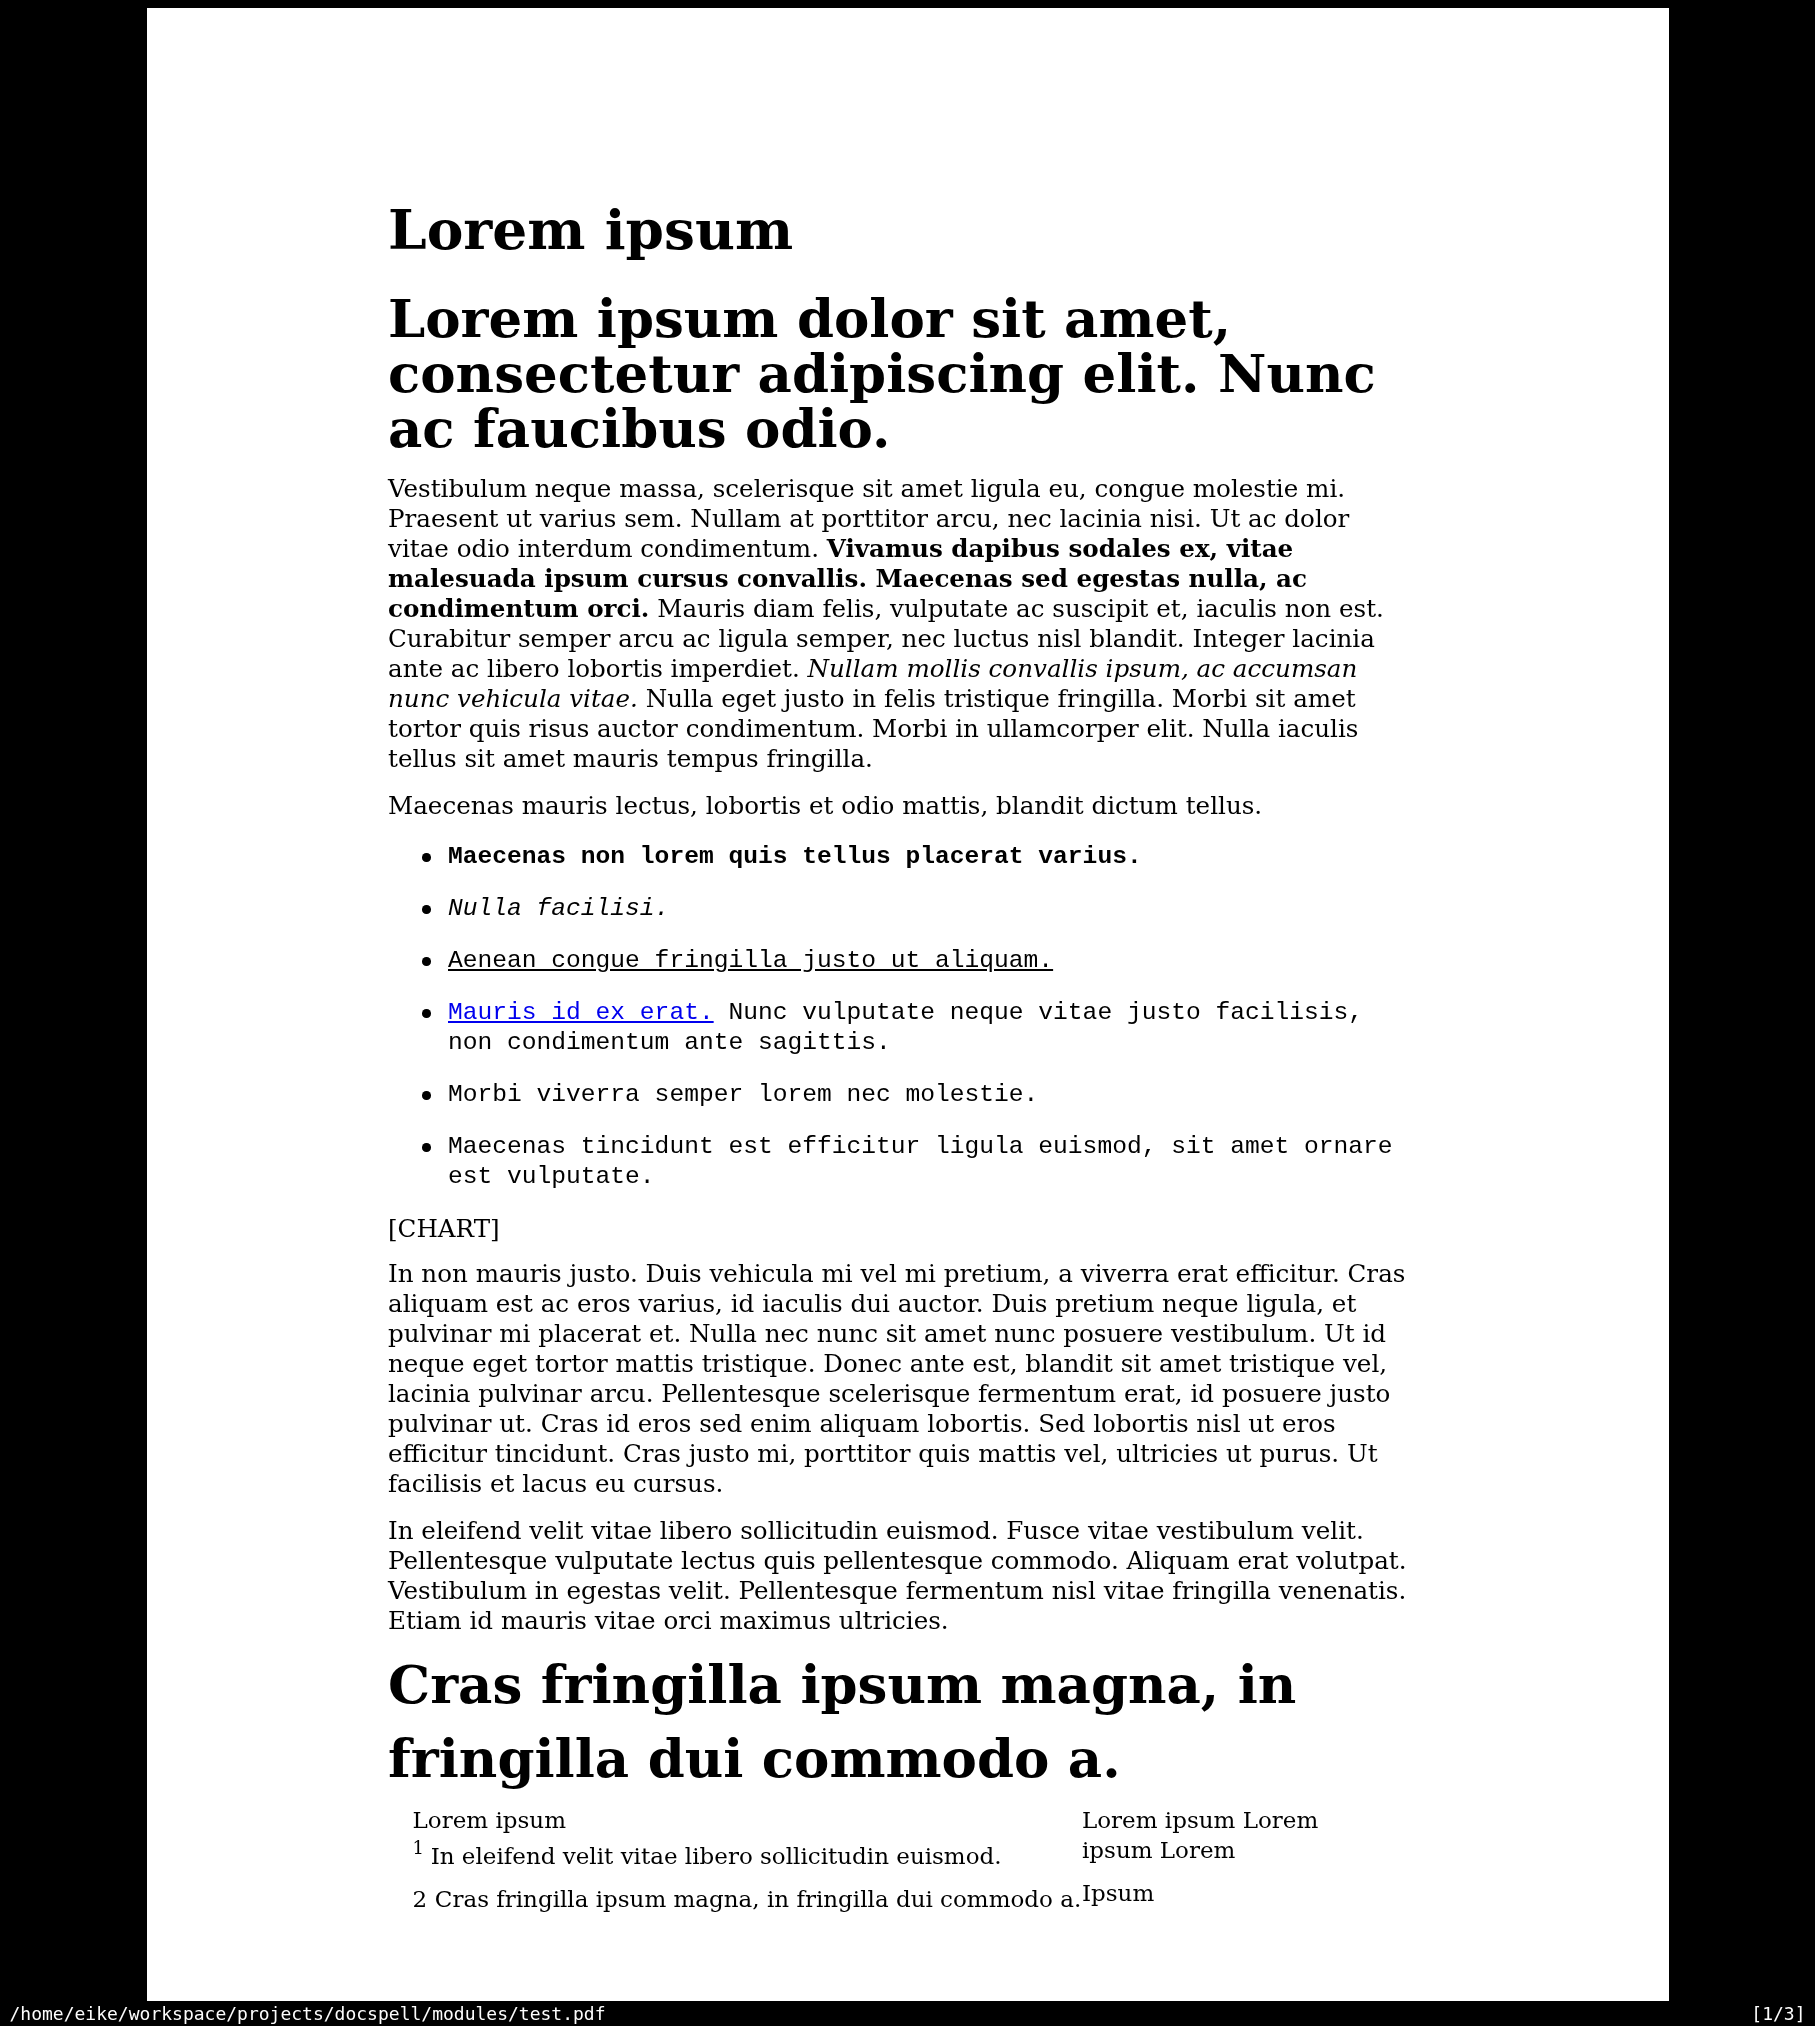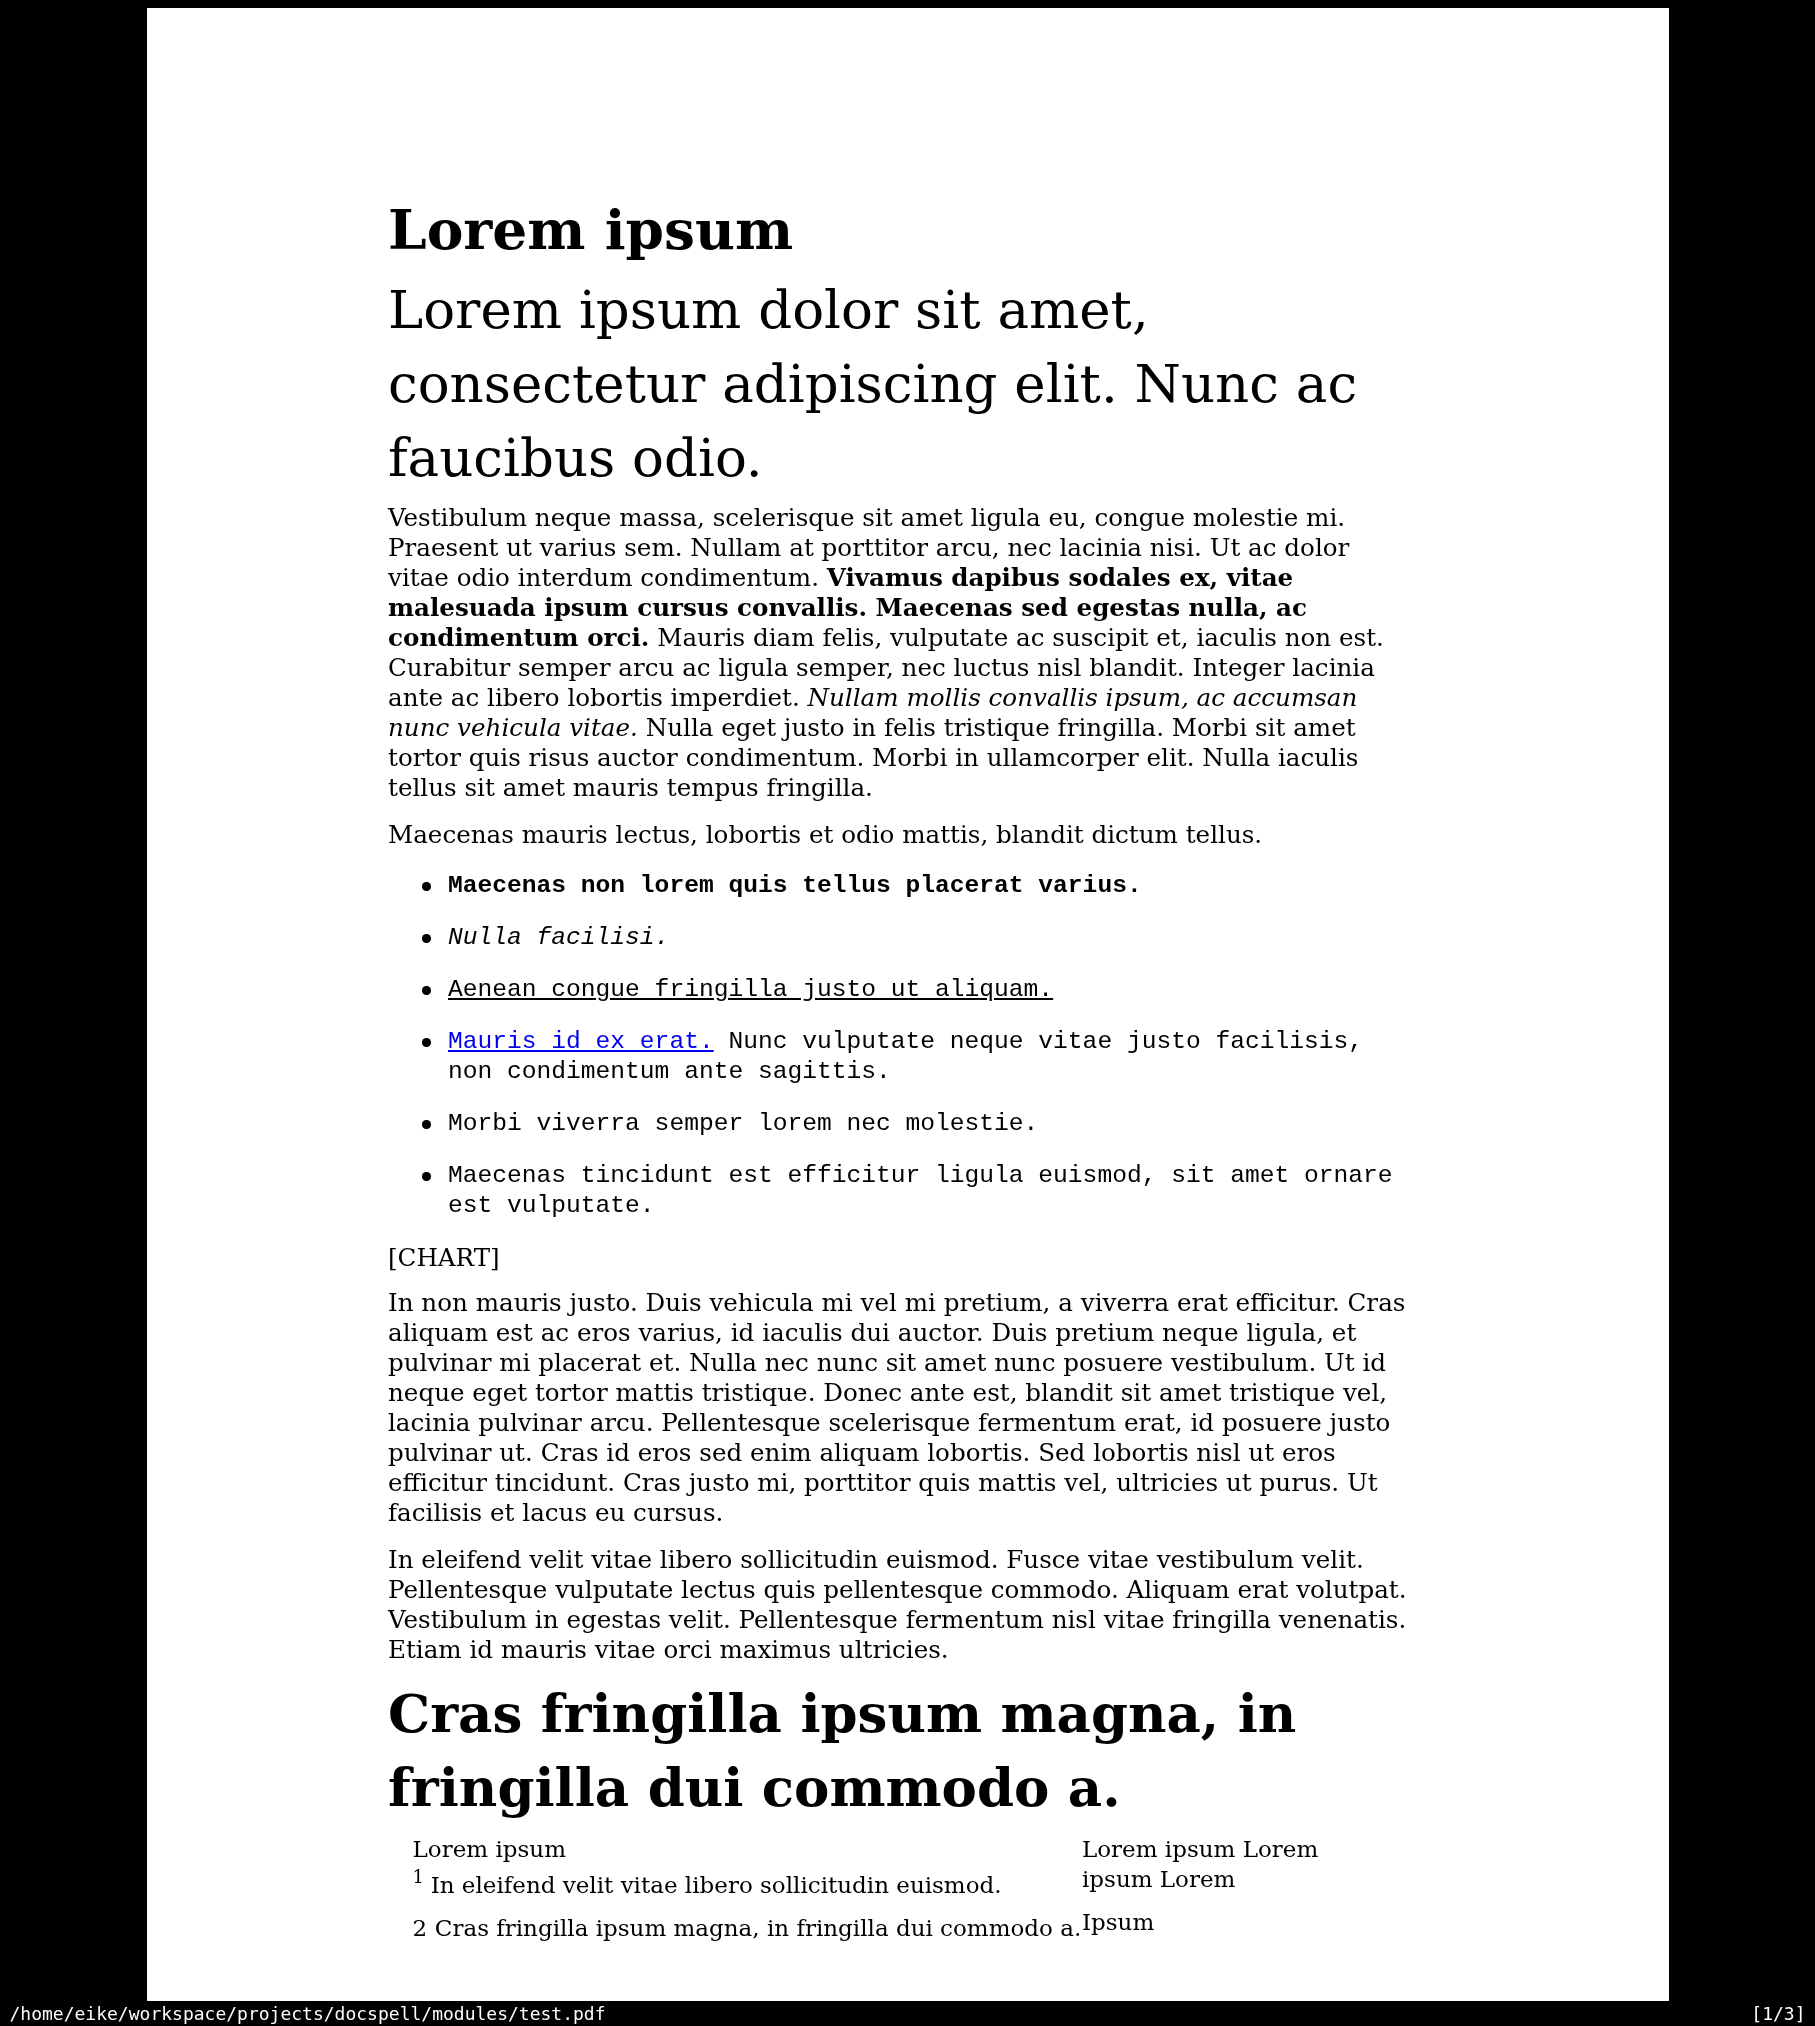--- a/index.html
+++ b/index.html
@@ -12,27 +12,27 @@
     background:#ffffff;
   }
   .content {
     position:absolute; left:241px; top:0; width:1027px;
     font-size:24.6px; line-height:30px; color:#000;
   }
   .doc-title {
     margin:0; padding-top:191px; font-size:55px; line-height:62px; font-weight:bold;
   }
   .h1 {
-    margin:12px 0 0 0; font-size:53px; line-height:74px; font-weight:normal;
+    margin:30px 0 0 0; font-size:53px; line-height:55px; font-weight:bold;
   }
   .h2 {
     margin:11.4px 0 0 0; font-size:53px; line-height:74px; font-weight:bold;
   }
   p.body { margin:17px 0 0 0; }
-  p.first-body { margin:8px 0 0 0; }
+  p.first-body { margin:18px 0 0 0; }
   ul.bullets {
     margin:21px 0 0 0; padding:0 0 0 60px; list-style:none;
   }
   ul.bullets li { position:relative; margin:0 0 22px 0;font-family:Liberation Mono, monospace; }
   ul.bullets li:last-child { margin-bottom:0; }
   ul.bullets li::before {
     content:""; position:absolute; left:-25.6px; top:11.4px;
     width:8.5px; height:8.5px; border-radius:50%; background:#000;
   }
   .run-bold { font-weight:bold; }

